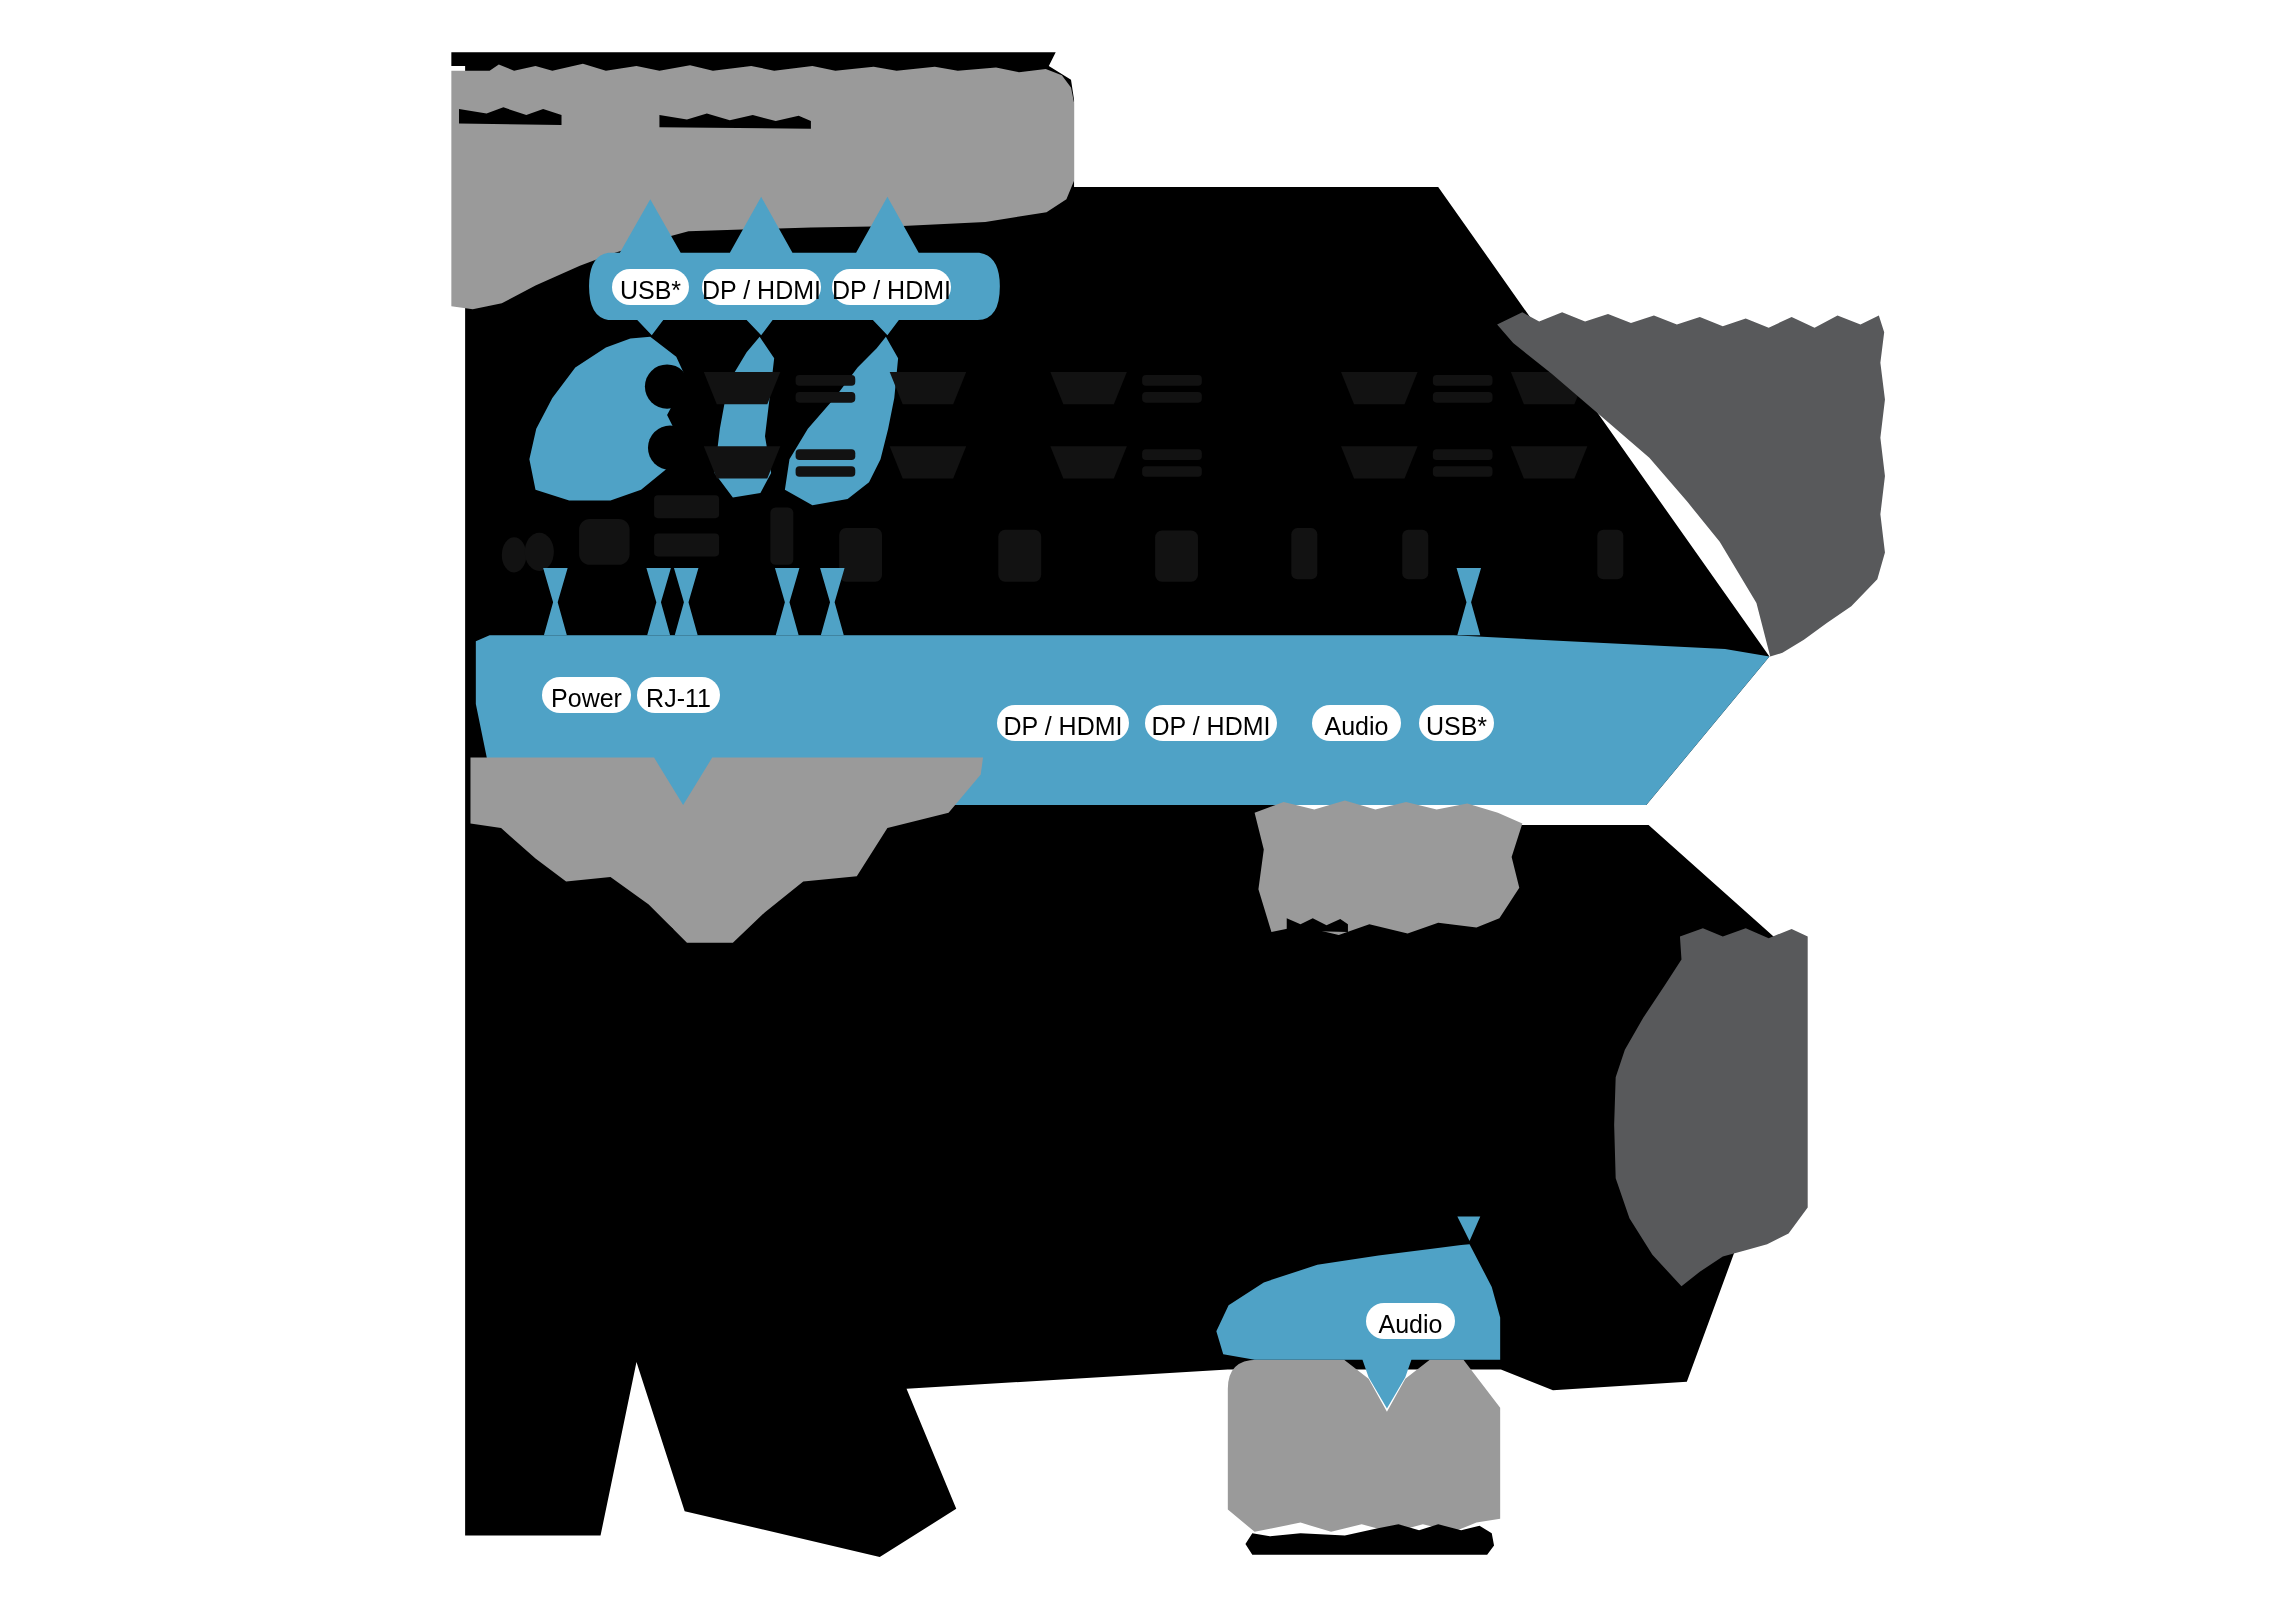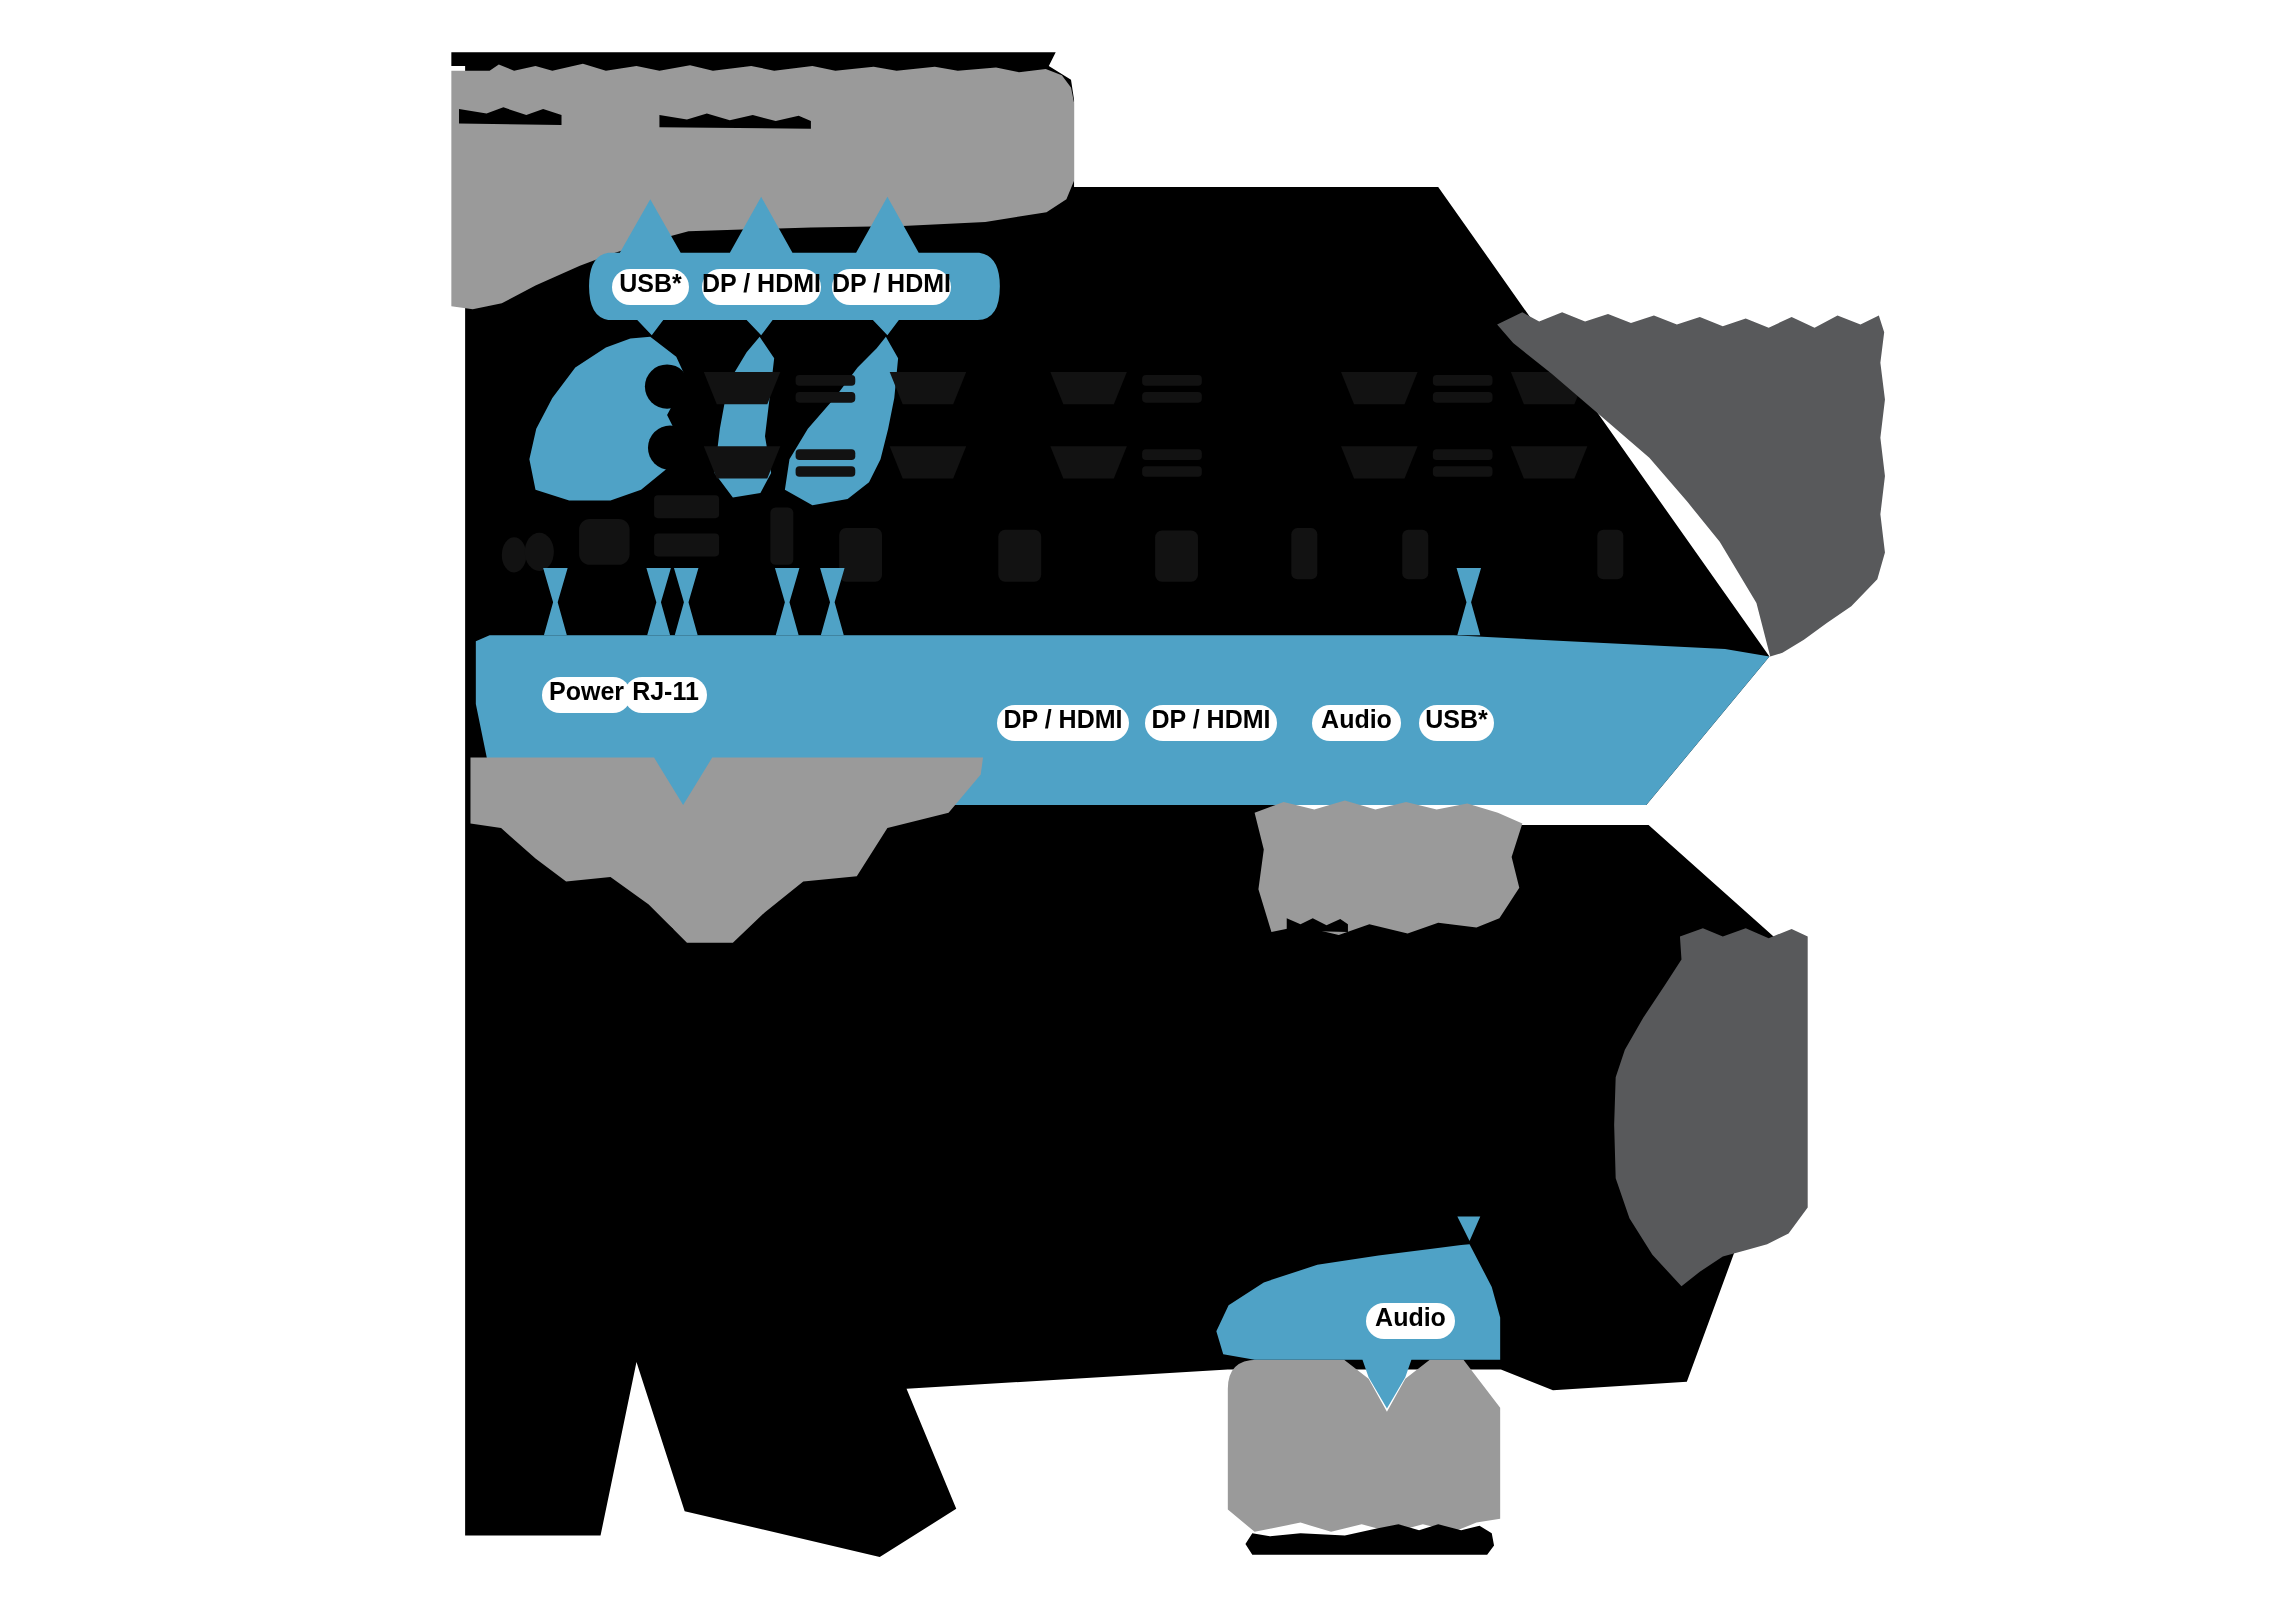--- a/index.html
+++ b/index.html
@@ -1,21 +1,21 @@
 <!DOCTYPE html>
 <html style="font-size:12.2px"><head>
 <meta charset="utf-8">
 <style>
   html,body{margin:0;padding:0;background:#fff;}
   .canvas{position:relative;width:2295px;height:1607px;background:#fff;overflow:hidden;
           font-family:"Liberation Sans",sans-serif;}
   .art{position:absolute;left:0;top:0;width:2295px;height:1607px;}
   .pill{position:absolute;height:36px;background:#fff;border-radius:19px;
-        display:flex;align-items:flex-start;justify-content:center;
-        font-family:"Liberation Sans",sans-serif;font-weight:bold;font-size:25px;color:#000;
+        display:flex;align-items:flex-end;justify-content:center;
+        font-family:"Liberation Sans",sans-serif;font-weight:normal;font-size:25px;color:#000;
         letter-spacing:0px;white-space:nowrap;}
 </style>
 </head>
 <body>
 
 <div class="canvas">
 
   <svg class="art" viewBox="0 0 3000 2100">
 
     <path d="M590,68 L1380,68 L1371,86 L1400,104 L1404,130 L1404,244 L1880,244 L2313,858
@@ -144,21 +144,21 @@
   <div class="pill" style="left:702px;top:269px;width:119px;">
     <span>DP / HDMI</span>
   </div>
   <div class="pill" style="left:832px;top:269px;width:119px;">
     <span>DP / HDMI</span>
   </div>
 
   <div class="pill" style="left:542px;top:677px;width:89px;">
     <span>Power</span>
   </div>
-  <div class="pill" style="left:624px;top:677px;width:83px;">
+  <div class="pill" style="left:637px;top:677px;width:83px;">
     <span>RJ-11</span>
   </div>
 
   <div class="pill" style="left:997px;top:705px;width:132px;">
     <span>DP / HDMI</span>
   </div>
   <div class="pill" style="left:1145px;top:705px;width:132px;">
     <span>DP / HDMI</span>
   </div>
   <div class="pill" style="left:1312px;top:705px;width:89px;">

